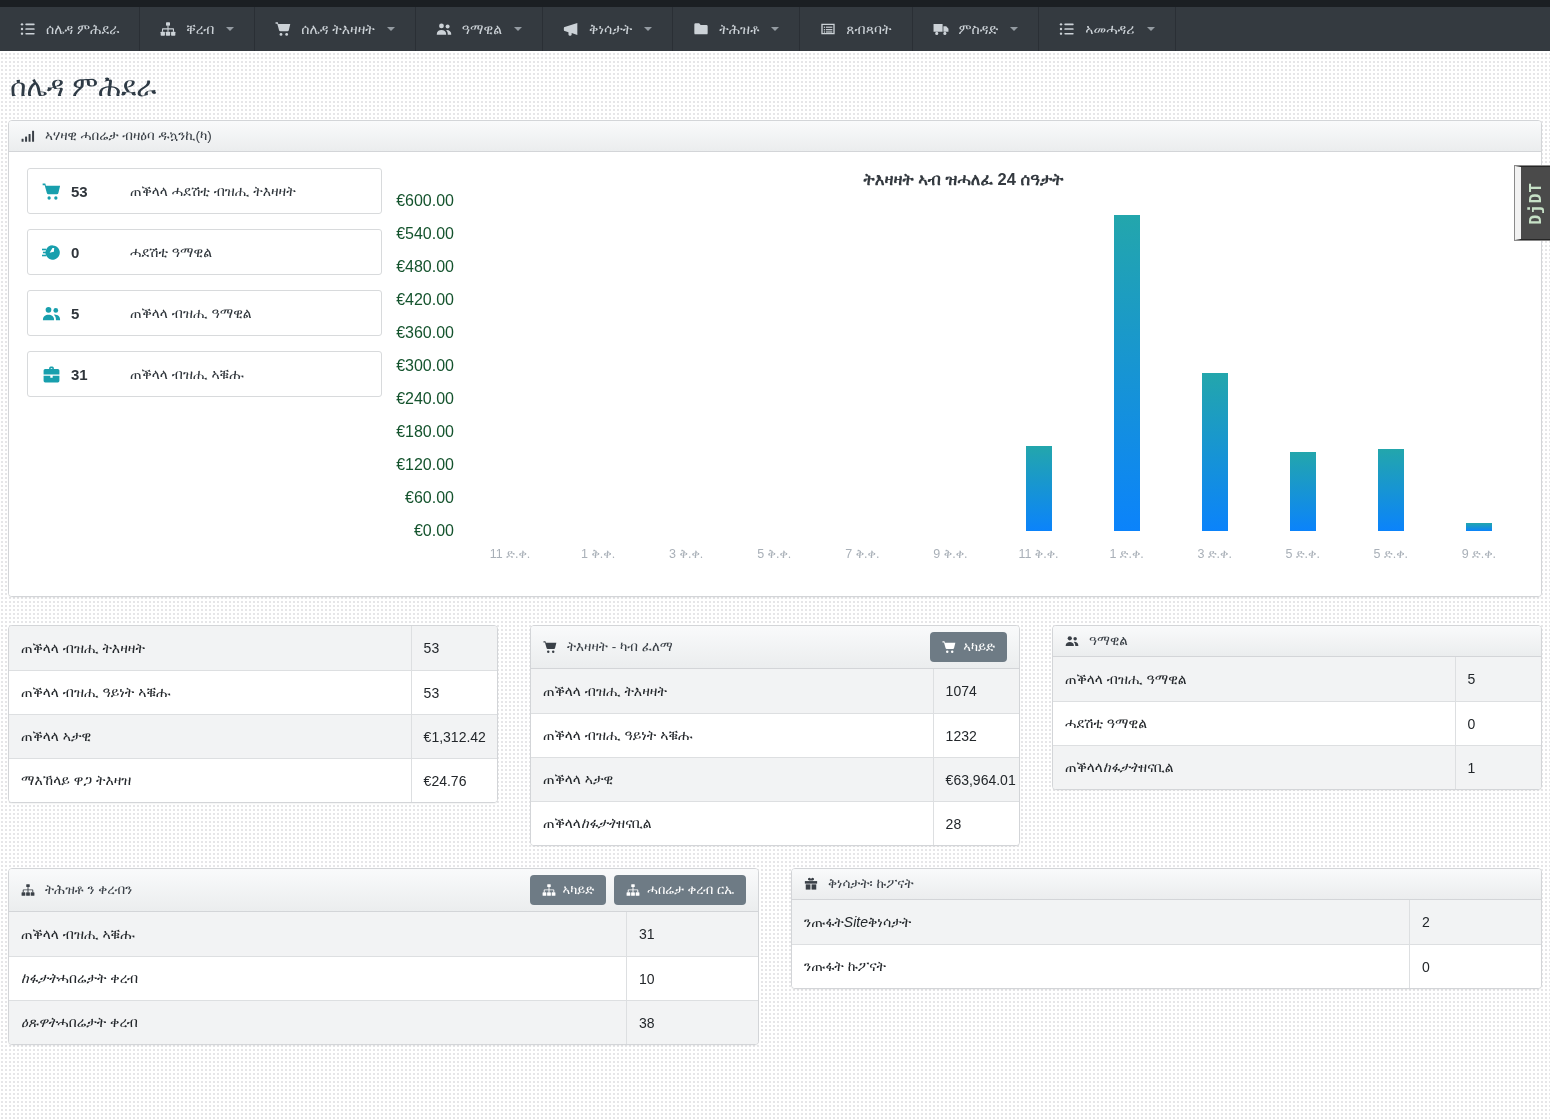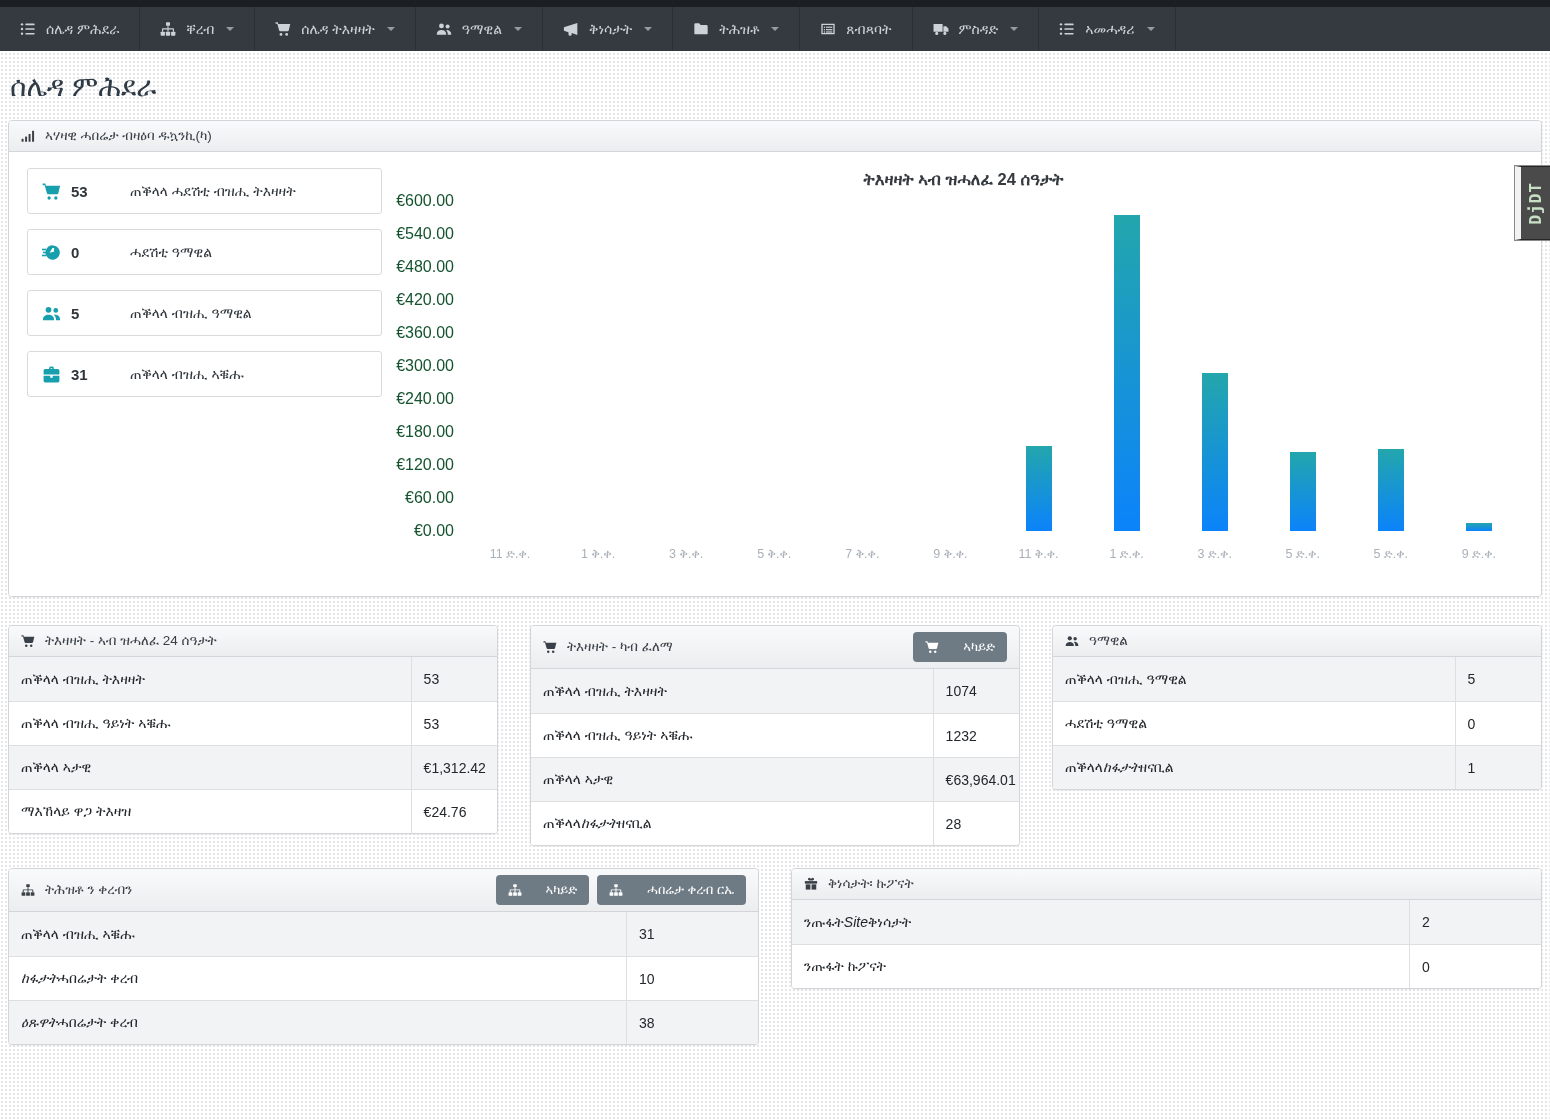--- a/index.html
+++ b/index.html
@@ -39,21 +39,21 @@
     background:linear-gradient(#f9fafb,#ebedee);
     border-bottom:1px solid #d3d5d8;
     padding:6px 12px; display:flex; align-items:center; gap:10px;
     color:#3a4047; font-size:13.5px; min-height:31px;
   }
   .panel-header.between { justify-content:space-between; }
   .ph-left { display:flex; align-items:center; gap:10px; }
   .btn-group { display:flex; gap:8px; }
   .tbtn {
     background:#6e7b85; color:#fff; border:none; border-radius:4px;
-    padding:7px 12px; font-size:13px; display:inline-flex; align-items:center; gap:24px;
+    padding:7px 12px; font-size:13px; display:inline-flex; align-items:center; gap:7px;
     cursor:pointer; font-family:inherit;
   }
   
   .main-panel { margin:0 8px; }
   .main-body { display:flex; padding:16px 18px 34px; background:#fff; }
   .stat-cards { width:355px; flex:none; display:flex; flex-direction:column; gap:15px; }
   .scard {
     border:1px solid #d8dadc; border-radius:3px; background:#fff; height:46px;
     display:flex; align-items:center; padding:0 14px;
   }
@@ -349,26 +349,20 @@
               </div>
           </div>
         </div>
       </div>
     </div>
   </section>
 
   <div class="grid3">
 
     <section class="panel">
-      <div class="panel-header">
-        <svg class="ic sm">
-            <use href="#i-cart"></use>
-          </svg>
-        <span>ትእዛዛት - ኣብ ዝሓለፈ 24 ሰዓታት</span>
-      </div>
       <div class="trow odd">
         <div class="tlabel">
             <span>ጠቕላላ ብዝሒ ትእዛዛት</span>
             <em></em>
             <span></span>
           </div>
         <div class="tvalue">53</div>
       </div>
       <div class="trow">
         <div class="tlabel">

